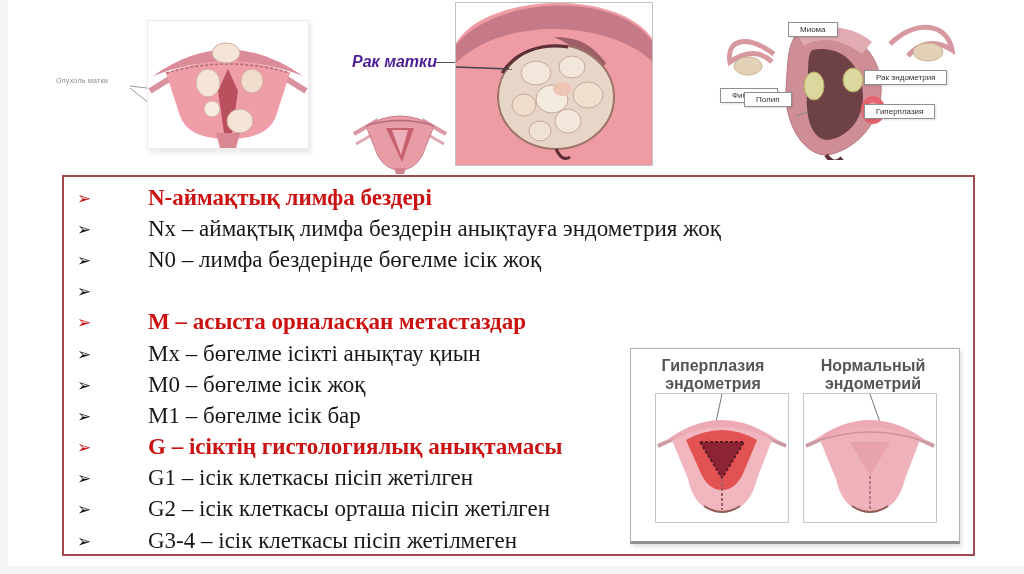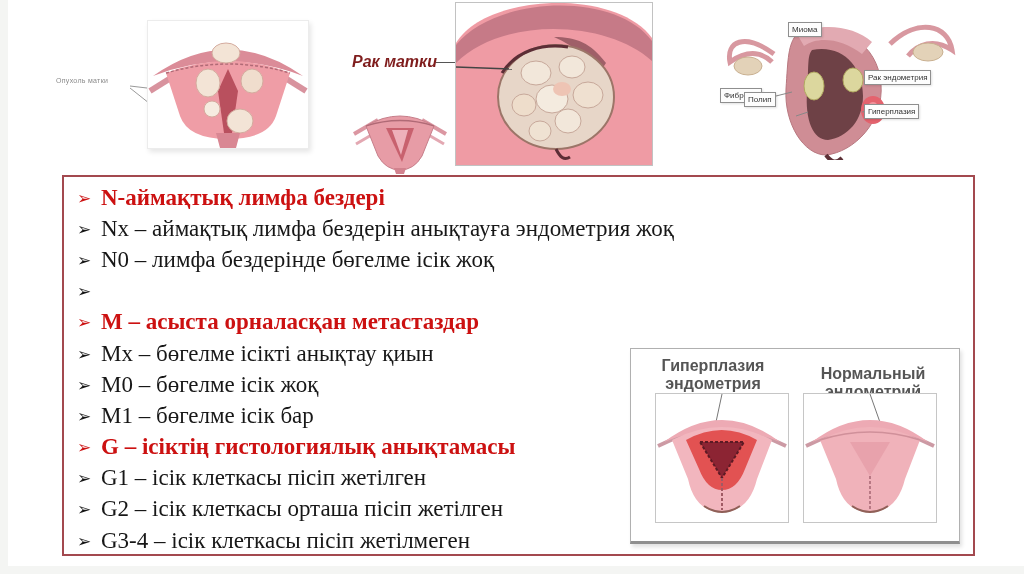--- a/index.html
+++ b/index.html
@@ -9,46 +9,46 @@
   .edge-strip-bottom{position:absolute;left:0;top:566px;width:1024px;height:8px;background:#f4f5f3;}
 
   
   .img-box{position:absolute;background:#fff;}
   #img-left{left:147px;top:20px;width:160px;height:127px;border:1px solid #ececec;
             box-shadow:2px 3px 5px rgba(0,0,0,0.10);}
   #label-left{position:absolute;left:56px;top:77px;width:76px;font-family:"Liberation Sans",sans-serif;
               font-size:7px;color:#8a8a8a;text-align:left;letter-spacing:.3px;}
   #pointer-left{position:absolute;left:130px;top:80px;width:72px;height:60px;}
   #label-rak{position:absolute;left:352px;top:53px;font-family:"Liberation Sans",sans-serif;
-             font-size:16px;font-weight:bold;font-style:italic;color:#7f1d1d;}
+             font-size:16px;font-weight:bold;font-style:italic;color:#4c1d95;}
   #pointer-rak{position:absolute;left:436px;top:62px;width:66px;height:2px;border-top:1.5px solid #555;}
   #img-small{position:absolute;left:352px;top:100px;width:96px;height:74px;}
   #img-big{left:455px;top:2px;width:196px;height:162px;border:1px solid #c2c2c2;}
   #diagram{position:absolute;left:712px;top:4px;width:250px;height:156px;}
   .diag-label{position:absolute;font-family:"Liberation Sans",sans-serif;font-size:8px;color:#333;
-              background:#fdfdfd;border:1px solid #8f8f8f;padding:2px 3px;white-space:nowrap;
+              background:#fdfdfd;border:1px solid #8f8f8f;padding:2px 11px;white-space:nowrap;
               box-shadow:1px 1px 2px rgba(0,0,0,0.12);}
 
   
   #staging-box{position:absolute;left:62px;top:175px;width:913px;height:381px;background:#ffffff;
                border:2px solid #a3494f;box-sizing:border-box;padding-top:5px;}
   .row{display:flex;align-items:center;height:31.2px;padding-left:13px;}
   .bullet{font-family:"DejaVu Sans",sans-serif;font-size:17px;color:#141414;width:24px;flex:0 0 24px;}
-  .txt{font-size:23px;color:#171717;white-space:nowrap;}
+  .txt{font-size:23px;color:#171717;white-space:nowrap;margin-left:47px;}
   .row.hdr .bullet{color:#cc1111;}
   .row.hdr .txt{color:#cc1111;font-weight:bold;}
 
   
   #comparison{position:absolute;left:630px;top:348px;width:328px;height:192px;background:#fff;
               border:1px solid #b0b0b0;border-bottom:3px solid #8f8f8f;
               box-shadow:2px 3px 4px rgba(0,0,0,0.12);}
   .cmp-title{position:absolute;width:128px;text-align:center;font-family:"Liberation Sans",sans-serif;
              font-size:16px;font-weight:bold;color:#555;line-height:1.15;}
   #cmp-title-left{left:18px;top:8px;}
-  #cmp-title-right{left:178px;top:16px;text-align:center;}
+  #cmp-title-right{left:178px;top:8px;text-align:center;}
   .cmp-panel{position:absolute;top:44px;width:132px;height:128px;border:1px solid #c6c6c6;background:#fff;}
   #cmp-panel-left{left:24px;}
   #cmp-panel-right{left:172px;}
 </style>
 </head>
 <body>
 
 <div id="slide">
   <div class="edge-strip-left"></div>
   <div class="edge-strip-bottom"></div>

